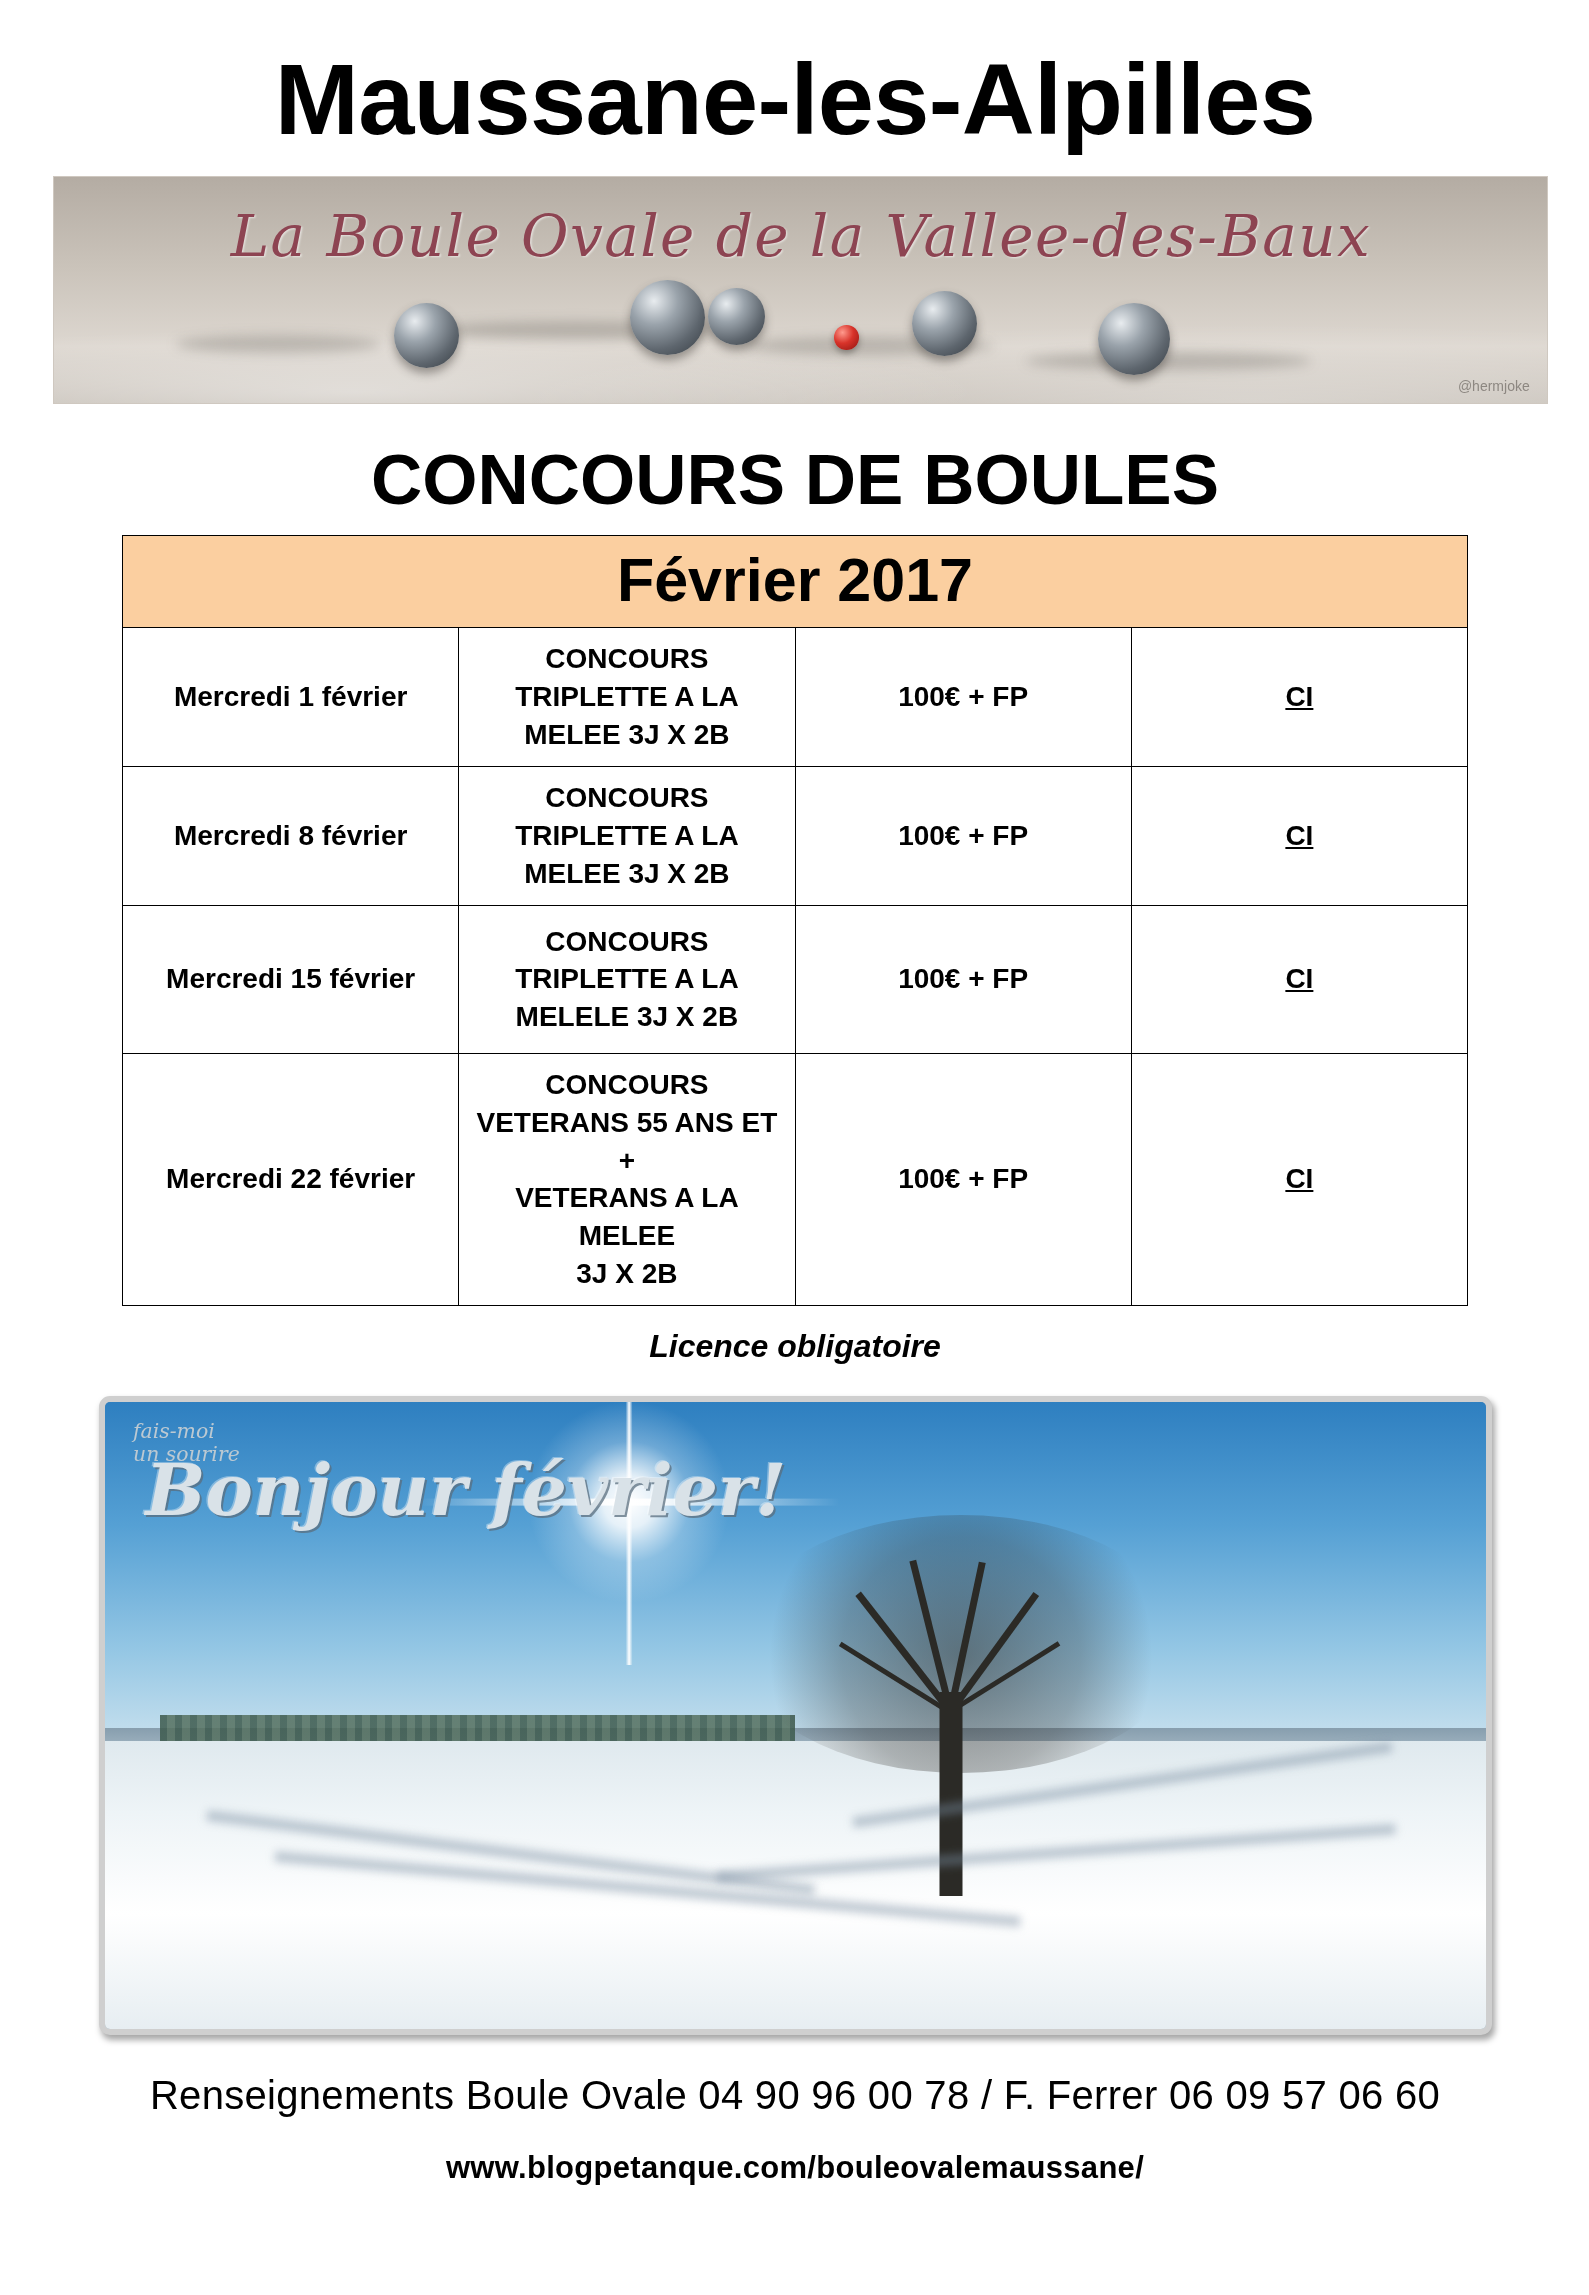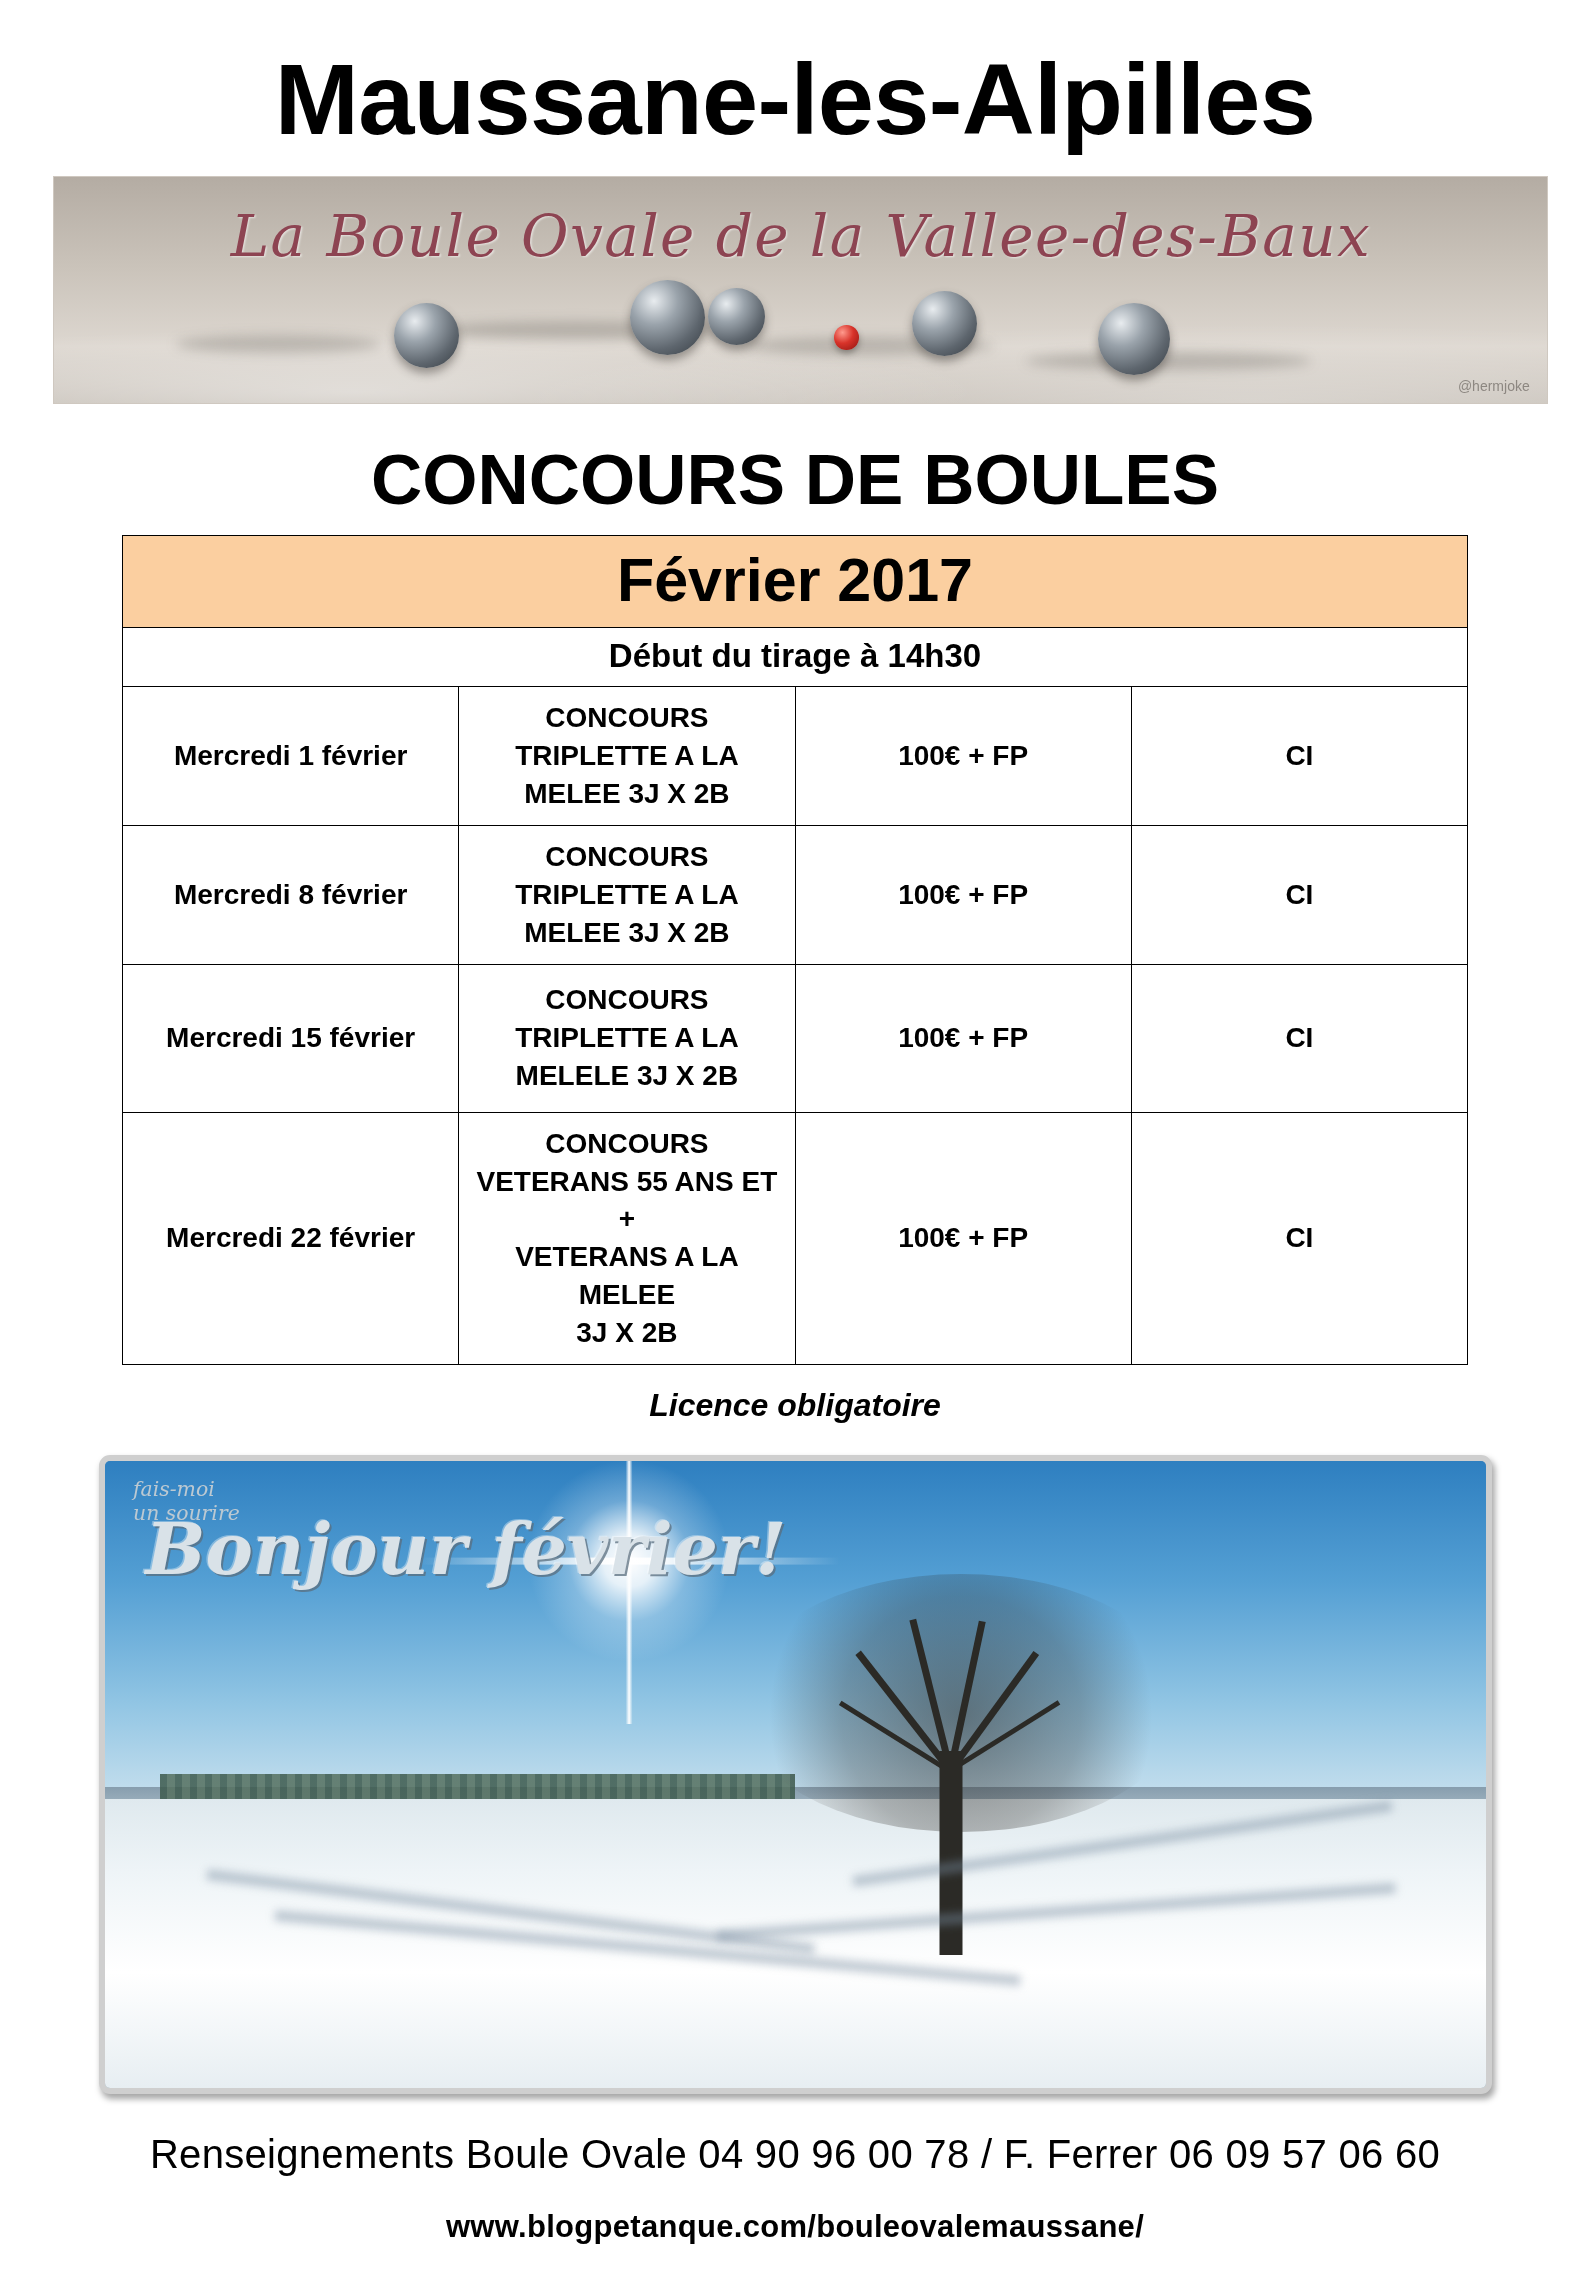--- a/index.html
+++ b/index.html
@@ -146,20 +146,21 @@
   }
   td.price {
     font-size: 28px;
     width: 292px;
     padding: 6.8px 4.1px;
   }
   td.ci {
     font-size: 28px;
     width: 88px;
     padding: 6.8px 4.1px;
+    text-decoration: underline;
   }
   .row-h1 { height: 120px; }
   .row-h2 { height: 124px; }
   .row-h3 { height: 148px; }
   .row-h4 { height: 150px; }
 
   .licence {
     text-align: center;
     font-size: 32px;
     font-weight: bold;
@@ -334,23 +335,20 @@
     <div class="banner-text">La Boule Ovale de la Vallee-des-Baux</div>
     <div class="banner-credit">@hermjoke</div>
   </div>
 
   <h2 class="concours-title">CONCOURS DE BOULES</h2>
 
   <table class="schedule">
     <tbody>
       <tr>
         <td class="month-head" colspan="4">Février 2017</td>
-      </tr>
-      <tr>
-        <td class="tirage" colspan="4">Début du tirage à 14h30</td>
       </tr>
 
       <tr class="row-h1">
         <td class="day">Mercredi 1 février</td>
         <td class="event">
           <div>CONCOURS</div>
           <div>TRIPLETTE  A LA MELEE 3J X 2B</div>
         </td>
         <td class="price">100€ + FP</td>
         <td class="ci">CI</td>

